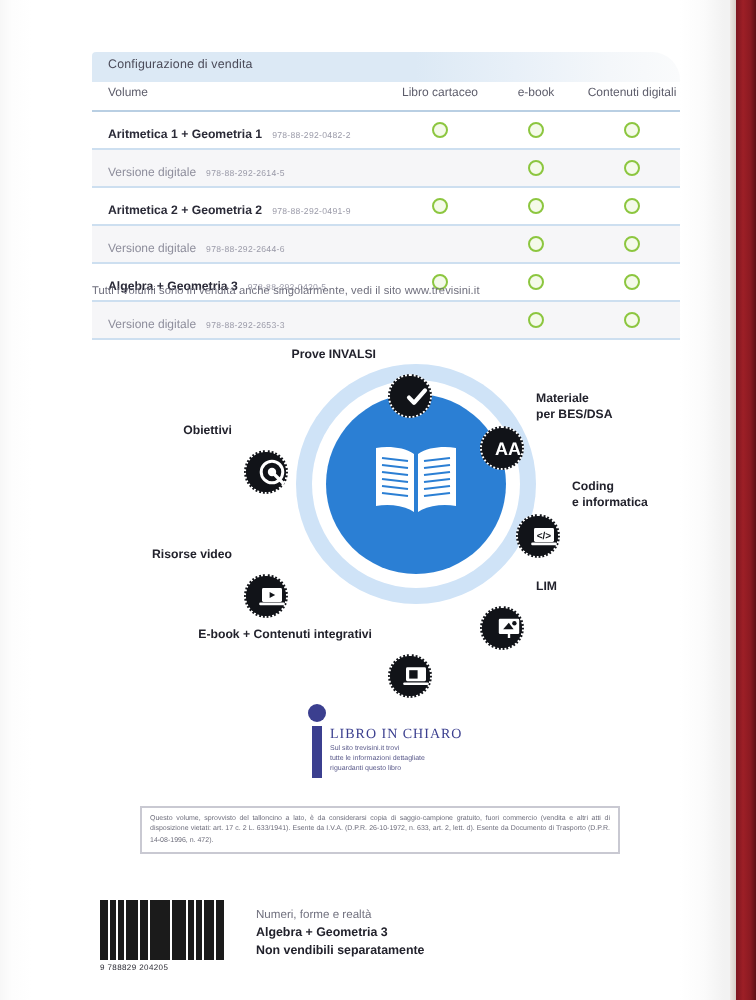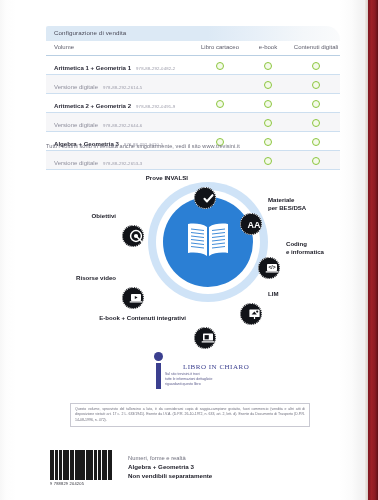--- a/index.html
+++ b/index.html
@@ -95,21 +95,21 @@
   .lic{position:absolute;left:152px;top:352px;width:110px;height:40px;}
   .lic-dot{
     position:absolute;left:2px;top:0;width:9px;height:9px;border-radius:50%;
     background:#3b3f8f;
   }
   .lic-bar{
     position:absolute;left:3.5px;top:11px;width:5px;height:26px;background:#3b3f8f;
   }
   .lic-title{
     position:absolute;left:13px;top:11px;font-size:7px;color:#3b3f8f;
-    font-family:"Liberation Serif", serif;letter-spacing:.5px;margin-left:18px;
+    font-family:"Liberation Serif", serif;letter-spacing:.5px;
   }
   .lic-sub{
     position:absolute;left:13px;top:20px;width:95px;
     font-size:3.5px;color:#5a5a8a;line-height:1.45;
   }
 
   
   .legal{
     position:absolute;left:70px;top:403px;width:240px;
     border:.6px solid #c9c9d2;padding:3px 4px;box-sizing:border-box;

